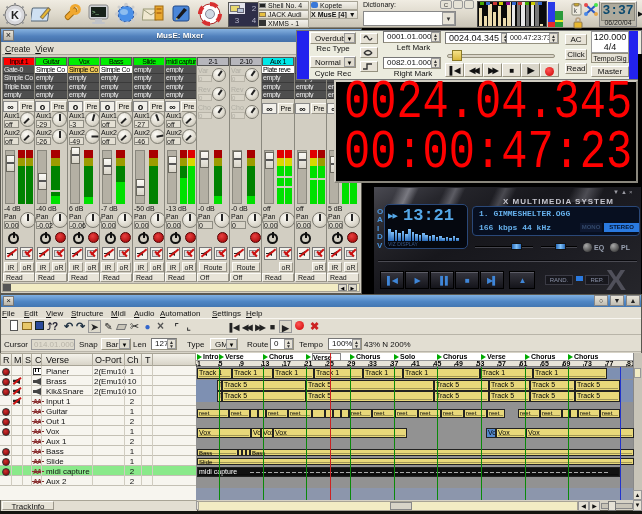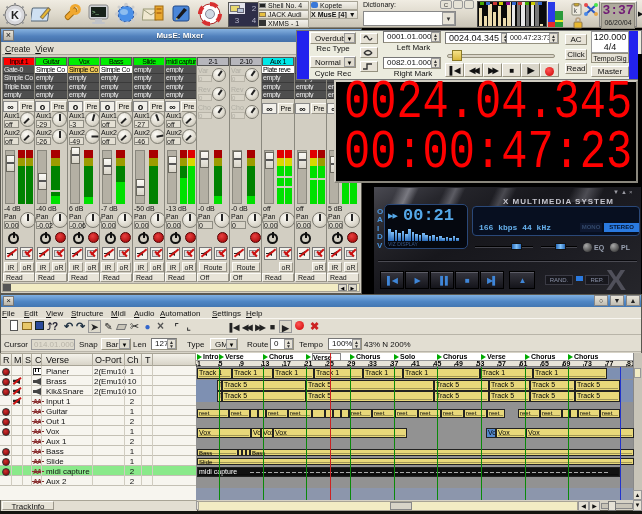--- a/index.html
+++ b/index.html
@@ -533,21 +533,21 @@
 <div style="left:541px;top:188px;width:100px;height:14px;background:linear-gradient(115deg,transparent 30%,#707078 45%,transparent 60%);opacity:.6;"></div>
 <div style="left:503px;top:197px;width:140px;height:9px;color:#c6c6ce;font-size:8px;line-height:9px;letter-spacing:1px;font-weight:bold;">X MULTIMEDIA SYSTEM</div>
 <div style="left:613px;top:189px;width:30px;height:6px;color:#9a9aa2;font-size:6px;line-height:6px;letter-spacing:2px;">▼▲×</div>
 <div style="left:377px;top:207.0px;width:8px;height:9px;color:#4a96e0;font-size:8px;line-height:9px;font-weight:bold;">O</div>
 <div style="left:377px;top:215.4px;width:8px;height:9px;color:#4a96e0;font-size:8px;line-height:9px;font-weight:bold;">A</div>
 <div style="left:377px;top:223.8px;width:8px;height:9px;color:#4a96e0;font-size:8px;line-height:9px;font-weight:bold;">I</div>
 <div style="left:377px;top:232.2px;width:8px;height:9px;color:#4a96e0;font-size:8px;line-height:9px;font-weight:bold;">D</div>
 <div style="left:377px;top:240.6px;width:8px;height:9px;color:#4a96e0;font-size:8px;line-height:9px;font-weight:bold;">V</div>
 <div style="left:384px;top:204px;width:84px;height:45px;background:#05080f;border:1px solid #2a4878;border-radius:5px;"></div>
 <div style="left:388px;top:211px;width:14px;height:9px;color:#55a8e8;font-size:7px;line-height:9px;letter-spacing:-1px;">▶▶</div>
-<div style="left:403px;top:206px;width:62px;height:20px;color:#55a8e8;font-size:17px;line-height:20px;font-weight:bold;font-family:'Liberation Mono',monospace;letter-spacing:0px;">00:21</div>
+<div style="left:403px;top:206px;width:62px;height:20px;color:#55a8e8;font-size:17px;line-height:20px;font-weight:bold;font-family:'Liberation Mono',monospace;letter-spacing:0px;">13:21</div>
 <div style="left:388.0px;top:229px;width:2.6px;height:12px;background:linear-gradient(180deg,#7ec0f8,#2a6ab8);"></div>
     <div style="left:391.4px;top:232px;width:2.6px;height:9px;background:linear-gradient(180deg,#7ec0f8,#2a6ab8);"></div>
     <div style="left:394.8px;top:230px;width:2.6px;height:11px;background:linear-gradient(180deg,#7ec0f8,#2a6ab8);"></div>
     <div style="left:398.2px;top:233px;width:2.6px;height:8px;background:linear-gradient(180deg,#7ec0f8,#2a6ab8);"></div>
     <div style="left:401.6px;top:231px;width:2.6px;height:10px;background:linear-gradient(180deg,#7ec0f8,#2a6ab8);"></div>
     <div style="left:405.0px;top:234px;width:2.6px;height:7px;background:linear-gradient(180deg,#7ec0f8,#2a6ab8);"></div>
     <div style="left:408.4px;top:229px;width:2.6px;height:12px;background:linear-gradient(180deg,#7ec0f8,#2a6ab8);"></div>
     <div style="left:411.8px;top:232px;width:2.6px;height:9px;background:linear-gradient(180deg,#7ec0f8,#2a6ab8);"></div>
     <div style="left:415.2px;top:234px;width:2.6px;height:7px;background:linear-gradient(180deg,#7ec0f8,#2a6ab8);"></div>
     <div style="left:418.6px;top:235px;width:2.6px;height:6px;background:linear-gradient(180deg,#7ec0f8,#2a6ab8);"></div>
@@ -557,20 +557,21 @@
     <div style="left:432.2px;top:235px;width:2.6px;height:6px;background:linear-gradient(180deg,#7ec0f8,#2a6ab8);"></div>
     <div style="left:435.6px;top:237px;width:2.6px;height:4px;background:linear-gradient(180deg,#7ec0f8,#2a6ab8);"></div>
     <div style="left:439.0px;top:236px;width:2.6px;height:5px;background:linear-gradient(180deg,#7ec0f8,#2a6ab8);"></div>
     <div style="left:442.4px;top:238px;width:2.6px;height:3px;background:linear-gradient(180deg,#7ec0f8,#2a6ab8);"></div>
     <div style="left:445.8px;top:237px;width:2.6px;height:4px;background:linear-gradient(180deg,#7ec0f8,#2a6ab8);"></div>
     <div style="left:449.2px;top:238px;width:2.6px;height:3px;background:linear-gradient(180deg,#7ec0f8,#2a6ab8);"></div>
     <div style="left:452.6px;top:236px;width:2.6px;height:5px;background:linear-gradient(180deg,#7ec0f8,#2a6ab8);"></div>
     <div style="left:456.0px;top:238px;width:2.6px;height:3px;background:linear-gradient(180deg,#7ec0f8,#2a6ab8);"></div>
 <div style="left:388px;top:242px;width:40px;height:5px;color:#3a5a8a;font-size:5px;line-height:5px;">VIZ DISPLAY</div>
 <div style="left:472px;top:206px;width:168px;height:30px;background:#070f20;border:1px solid #2a4878;border-radius:4px;"></div>
+<div style="left:479px;top:209px;width:150px;height:9px;color:#66b0ec;font-size:8px;line-height:9px;font-weight:bold;font-family:'Liberation Mono',monospace;">1. GIMMESHELTER.OGG</div>
 <div style="left:479px;top:223px;width:110px;height:9px;color:#66b0ec;font-size:8px;line-height:9px;font-weight:bold;font-family:'Liberation Mono',monospace;">166 kbps  44 kHz</div>
 <div style="left:580px;top:223px;width:22px;height:9px;background:#0e1830;color:#32486a;font-size:6px;line-height:9px;text-align:center;font-weight:bold;">MONO</div>
 <div style="left:604px;top:223px;width:35px;height:9px;background:#2a7ae0;color:#04122a;font-size:6px;line-height:9px;text-align:center;font-weight:bold;">STEREO</div>
 <div style="left:475px;top:246px;width:58px;height:2px;background:#000;border-bottom:1px solid #44444c;"></div>
 <div style="left:511px;top:243px;width:11px;height:7px;background:linear-gradient(90deg,#2a6ab8,#7ec0f8,#2a6ab8);border:1px solid #111;"></div>
 <div style="left:541px;top:246px;width:36px;height:2px;background:#000;border-bottom:1px solid #44444c;"></div>
 <div style="left:555px;top:243px;width:11px;height:7px;background:linear-gradient(90deg,#2a6ab8,#7ec0f8,#2a6ab8);border:1px solid #111;"></div>
 <div style="left:583px;top:243px;width:9px;height:9px;border-radius:50%;background:radial-gradient(circle at 35% 30%,#aaa,#222);"></div>
 <div style="left:594px;top:244px;width:14px;height:8px;color:#9aa2b2;font-size:7px;line-height:8px;font-weight:bold;">EQ</div>
 <div style="left:610px;top:243px;width:9px;height:9px;border-radius:50%;background:radial-gradient(circle at 35% 30%,#aaa,#222);"></div>
@@ -1190,15 +1191,15 @@
         <circle cx="2" cy="2" r="2" fill="#e84a4a"></circle>
         <circle cx="12" cy="2" r="2" fill="#4ae84a"></circle>
         <circle cx="12" cy="11" r="2" fill="#e8a84a"></circle>
         <circle cx="2" cy="11" r="2" fill="#4a8ae8"></circle>
       </svg></div>
 <div style="left:572px;top:15px;width:12px;height:12px;"><svg width="12" height="12">
         <rect x="2" y="5" width="8" height="6" rx="1" fill="#e8b830" stroke="#875"></rect>
         <path d="M4 5 V3 a2 2 0 0 1 4 0 V5" fill="none" stroke="#b8a080" stroke-width="1.6"></path>
       </svg></div>
 <div style="left:599px;top:1px;width:38px;height:26px;background:linear-gradient(180deg,#d4d0c4,#bab6aa);border:1px solid #888;border-top-color:#fff;"></div>
-<div style="left:601px;top:3px;width:34px;height:26px;background:#aeaa9c;border:1px solid #88857a;color:#701a75;font-weight:bold;font-size:13px;line-height:14px;text-align:center;font-family:'Liberation Mono',monospace;letter-spacing:0px;">3:37</div>
+<div style="left:601px;top:3px;width:34px;height:18px;background:#aeaa9c;border:1px solid #88857a;color:#0c4a6e;font-weight:bold;font-size:13px;line-height:14px;text-align:center;font-family:'Liberation Mono',monospace;letter-spacing:0px;">3:37</div>
 <div style="left:600px;top:19px;width:36px;height:8px;font-size:7px;line-height:8px;text-align:center;color:#222;">06/20/04</div>
 <div style="left:638px;top:10px;width:4px;height:8px;color:#111;font-size:7px;line-height:8px;">▶</div>
 </div>
 </body></html>

